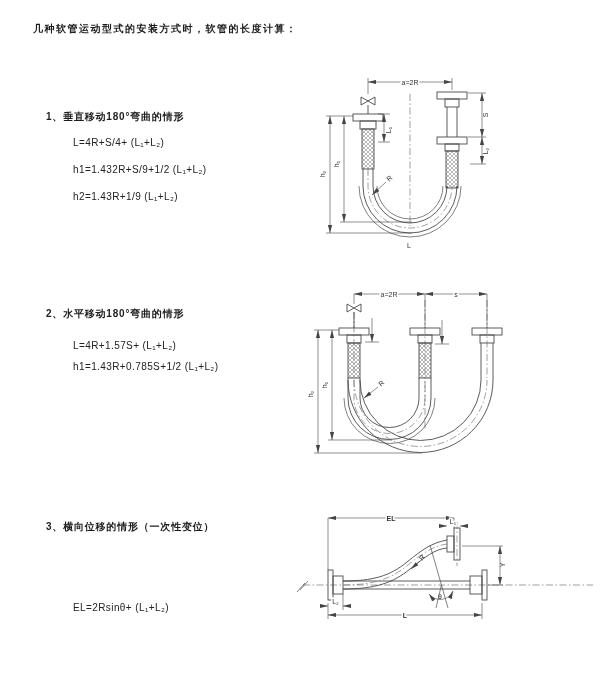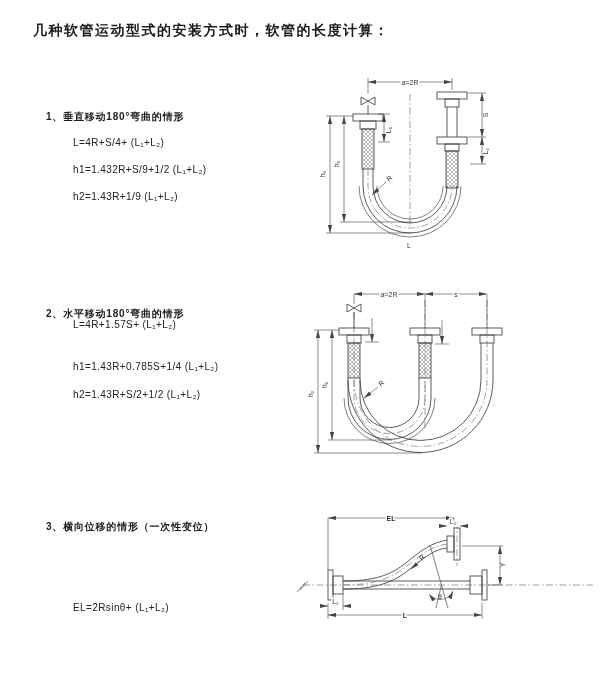--- a/index.html
+++ b/index.html
@@ -1,19 +1,19 @@
 <!DOCTYPE html>
 <html><head>
 <meta charset="utf-8">
 <style>
   html,body{margin:0;padding:0;background:#fff;}
   .page{position:relative;width:600px;height:675px;background:#ffffff;overflow:hidden;
         font-family:"Liberation Sans","DejaVu Sans",sans-serif;}
   .line{position:absolute;white-space:nowrap;font-size:10px;color:#1c1c1c;}
-  .title{font-weight:700;letter-spacing:1.5px;font-size:14px;}
+  .title{font-weight:700;letter-spacing:1.5px;font-size:10px;}
   .heading{font-weight:700;letter-spacing:.8px;}
   .formula{font-weight:400;letter-spacing:.4px;color:#222;}
   svg{position:absolute;}
   svg .draw{stroke:#4a4a4a;stroke-width:.9;fill:none;}
   svg .thin{stroke:#4a4a4a;stroke-width:.7;fill:none;}
   svg .dim{stroke:#444;stroke-width:.6;fill:none;}
   svg .cl{stroke:#777;stroke-width:.7;fill:none;stroke-dasharray:7 2.5 1.5 2.5;}
   svg .dl{font-family:"Liberation Sans","DejaVu Sans",sans-serif;font-size:7px;fill:#333;}
   svg .hl{stroke:#fff;stroke-width:3px;paint-order:stroke;}
   svg .braidfill{fill:url(#braid);stroke:#4a4a4a;stroke-width:.9;}
@@ -24,23 +24,22 @@
 <div class="page">
 
   <div class="line title" style="left:33px;top:22px">几种软管运动型式的安装方式时，软管的长度计算：</div>
 
   <div class="line heading" style="left:46px;top:110px">1、垂直移动180°弯曲的情形</div>
   <div class="line formula" style="left:73px;top:137px">L=4R+S/4+ (L₁+L₂)</div>
   <div class="line formula" style="left:73px;top:164px">h1=1.432R+S/9+1/2 (L₁+L₂)</div>
   <div class="line formula" style="left:73px;top:191px">h2=1.43R+1/9 (L₁+L₂)</div>
 
   <div class="line heading" style="left:46px;top:307px">2、水平移动180°弯曲的情形</div>
-  <div class="line formula" style="left:73px;top:319px">L=4R+1.57S+ (L₁+L₂)</div>
-  <div class="line formula" style="left:73px;top:361px">h1=1.43R+0.785S+1/4 (L₁+L₂)</div>
-  <div class="line formula" style="left:73px;top:389px">h2=1.43R+S/2+1/2 (L₁+L₂)</div>
+  <div class="line formula" style="left:73px;top:340px">L=4R+1.57S+ (L₁+L₂)</div>
+  <div class="line formula" style="left:73px;top:361px">h1=1.43R+0.785S+1/2 (L₁+L₂)</div>
 
   <div class="line heading" style="left:46px;top:520px">3、横向位移的情形（一次性变位）</div>
   <div class="line formula" style="left:73px;top:602px">EL=2Rsinθ+ (L₁+L₂)</div>
 
   <svg style="left:300px;top:64px" width="300" height="200" viewBox="0 0 300 200">
     <defs>
       <marker id="ah" viewBox="0 0 10 6" refX="10" refY="3" markerWidth="8" markerHeight="5" orient="auto-start-reverse" markerUnits="userSpaceOnUse">
         <path d="M10,3 L0,0.4 L0,5.6 Z" fill="#444"></path>
       </marker>
       <pattern id="braid" width="4" height="4" patternUnits="userSpaceOnUse">

